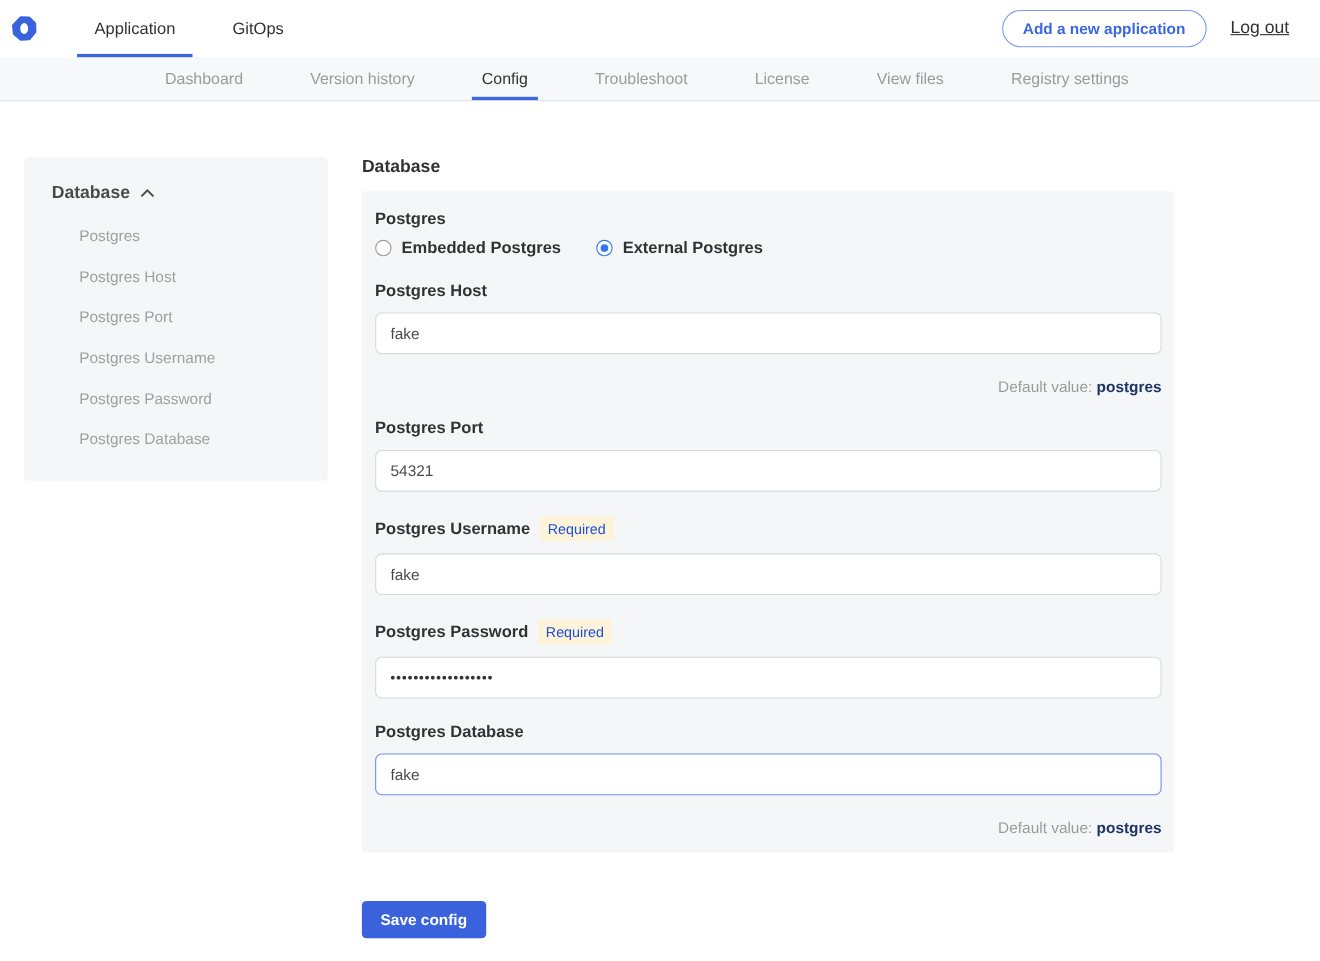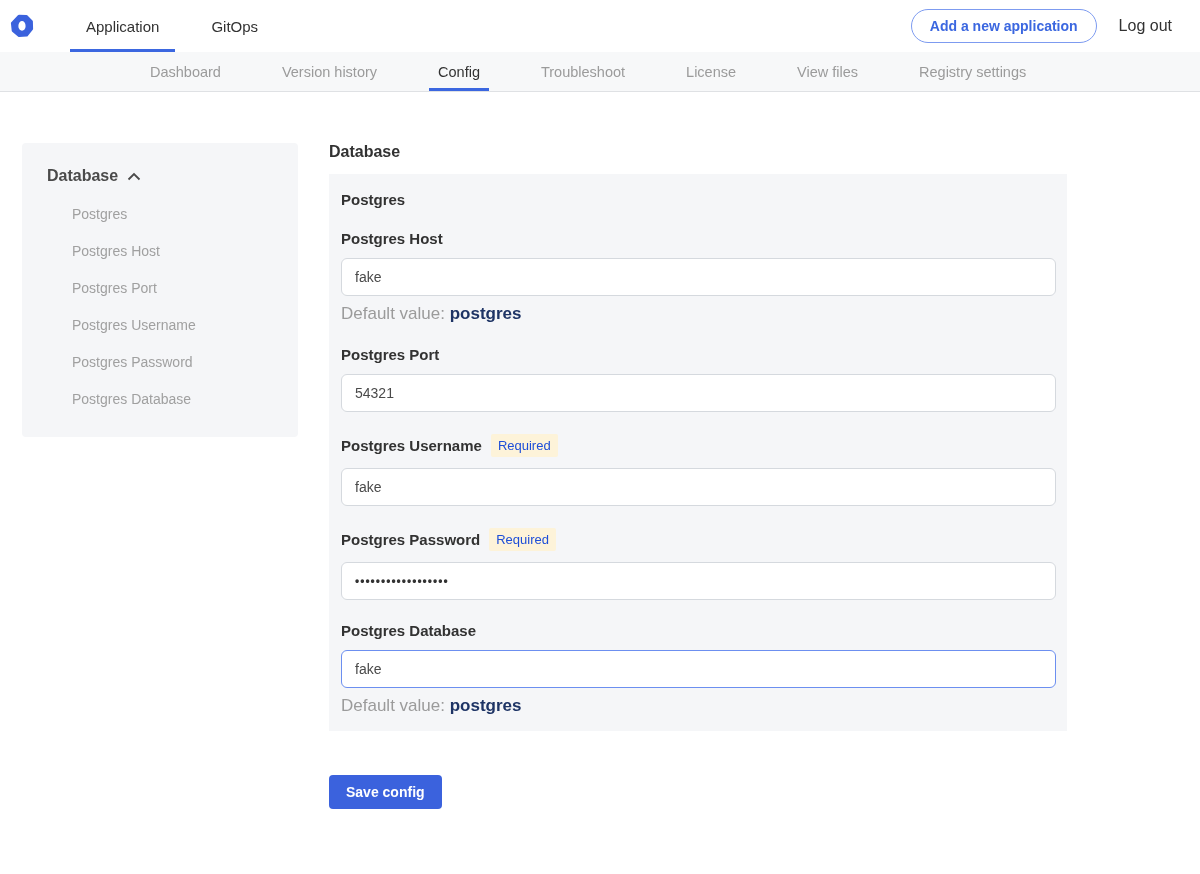--- a/index.html
+++ b/index.html
@@ -18,21 +18,21 @@
     font-size: 15px; font-weight: 500; color: #323232; cursor: pointer;
     border-bottom: 3px solid transparent; padding-top: 3px;
   }
   .top-tab.active { border-bottom-color: #3b67e0; }
   .top-spacer { flex: 1; }
   .add-app-btn {
     background: #ffffff; border: 1px solid #7d9bf0; border-radius: 17px;
     color: #3b67e0; font-weight: bold; font-size: 14px; padding: 8px 18px;
     font-family: "Liberation Sans", sans-serif; cursor: pointer; margin-right: 22px; text-align: center;
   }
-  .logout { font-size: 16px; color: #323232; cursor: pointer; }
+  .logout { font-size: 16px; color: #323232; cursor: pointer; text-decoration: underline; }
 
   
   .subnav {
     height: 40px; background: #f7f8f9; border-bottom: 1px solid #dfe1e4;
     display: flex; align-items: stretch; padding-left: 150px; text-align: right;
   }
   .sub-tab {
     display: flex; align-items: center; font-size: 14.5px; color: #9b9b9b;
     cursor: pointer; margin-right: 61px; border-bottom: 3px solid transparent;
     padding-top: 3px;
@@ -84,21 +84,21 @@
     margin-left: 9px; background: #fdf3d9; color: #1d4ed8; font-size: 13px;
     padding: 4px 7px; border-radius: 2px; text-align: center;
   }
   .text-input {
     width: 100%; height: 38px; background: #ffffff; border: 1px solid #d5d9de;
     border-radius: 6px; padding: 0 13px; font-size: 14px; color: #4a4a4a;
     font-family: "Liberation Sans", sans-serif; outline: none;
   }
   .text-input.focused { border: 1.5px solid #6c8ff0; }
   .text-input.masked { font-size: 12px; letter-spacing: 1px; font-weight: bold; color: #323232; }
-  .default-line { margin-top: 8px; font-size: 17px; color: #9b9b9b; }
+  .default-line { margin-top: 21px; font-size: 14px; color: #9b9b9b; text-align: right; }
   .default-line b { color: #1e3465; font-weight: bold; }
 
   .save-btn {
     margin-top: 44px; margin-bottom: 16px; background: #3b62dd; color: #ffffff;
     border: none; border-radius: 4px; font-size: 14px; font-weight: bold;
     padding: 9px 17px; font-family: "Liberation Sans", sans-serif; cursor: pointer;
   }
 </style>
 </head>
 <body>
@@ -152,20 +152,30 @@
     <div class="side-item">Postgres Database</div>
   </aside>
 
   <main class="main">
     <h2 class="main-title">Database</h2>
 
     <div class="card">
 
       <div class="group-label">Postgres</div>
 
+      <div class="radio-row">
+        <div class="radio-opt">
+          <span class="radio-circle"></span>
+          <span class="radio-label">Embedded Postgres</span>
+        </div>
+        <div class="radio-opt">
+          <span class="radio-circle checked"></span>
+          <span class="radio-label">External Postgres</span>
+        </div>
+      </div>
 
       <div class="field">
         <div class="field-label-row">
           <span class="field-label">Postgres Host</span>
         </div>
         <input class="text-input" type="text" value="fake" style="">
         <div class="default-line"><span>Default value: </span><b>postgres</b></div>
       </div>
 
       <div class="field">

